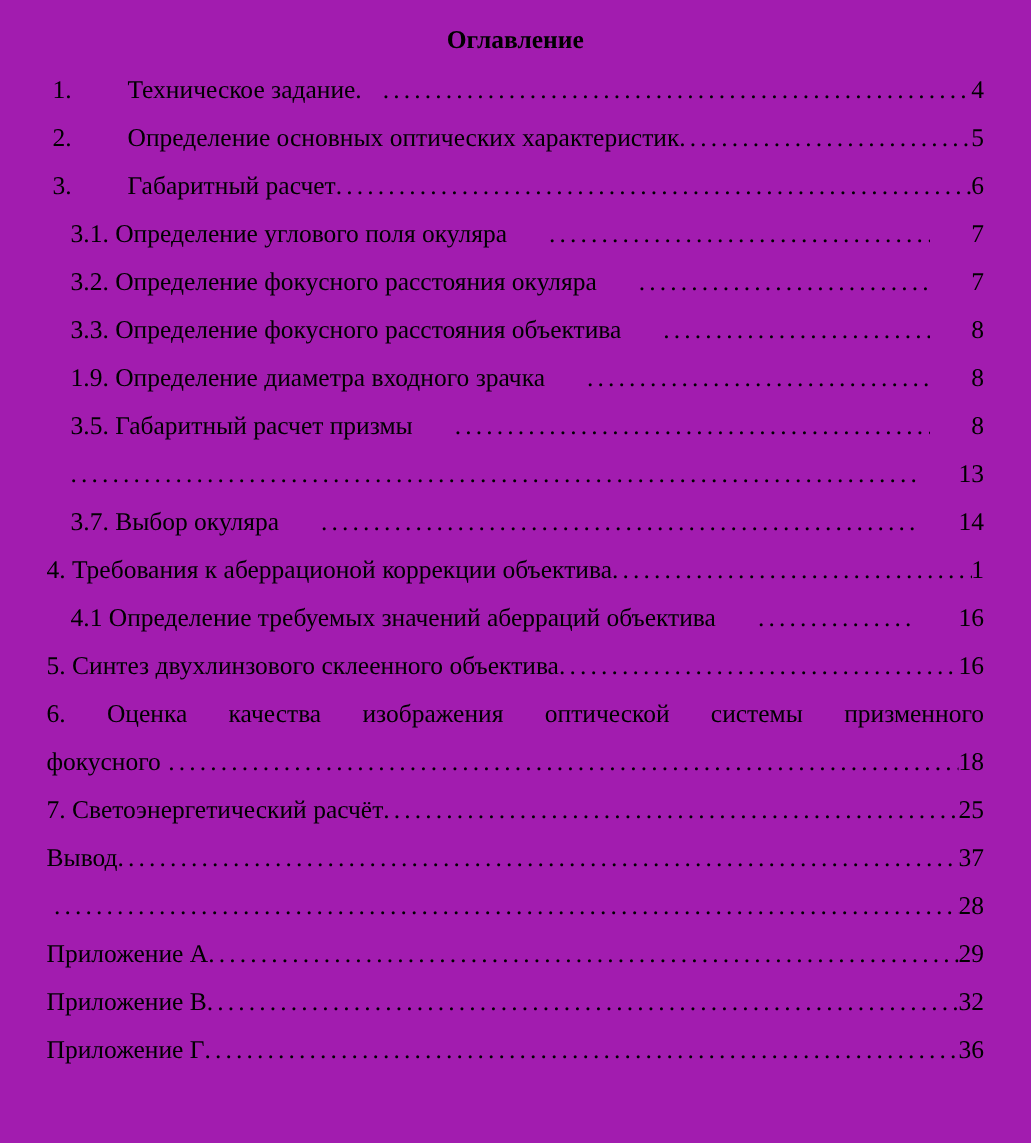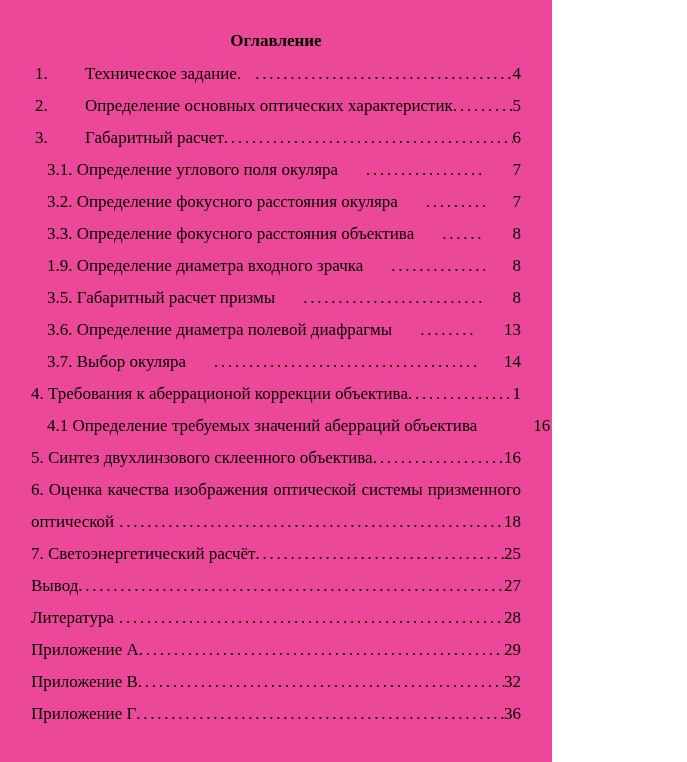--- a/index.html
+++ b/index.html
@@ -2,24 +2,24 @@
 <html><head>
 <meta charset="utf-8">
 <style>
   html, body {
     margin: 0;
     padding: 0;
     background: #ffffff;
   }
   .page {
     box-sizing: border-box;
-    width: 552px;
+    width: 687px;
     height: 762px;
-    padding: 28px 31px 0 31px;
-    background: #ec4899;
+    padding: 14px 31px 0 31px;
+    background: #a21caf;
     font-family: "Liberation Serif", "DejaVu Serif", serif;
     font-size: 17px;
     color: #000000;
     overflow: hidden;
   }
   .toc-title {
     font-weight: 700;
     text-align: center;
     line-height: 26px;
     margin-bottom: 4px;
@@ -118,21 +118,20 @@
     <span class="pagenum">8</span>
   </div>
 
   <div class="row indent">
     <span class="label">3.5. Габаритный расчет призмы</span>
     <span class="dots"></span>
     <span class="pagenum">8</span>
   </div>
 
   <div class="row indent">
-    <span class="label">3.6. Определение диаметра полевой диафрагмы</span>
     <span class="dots"></span>
     <span class="pagenum">13</span>
   </div>
 
   <div class="row indent">
     <span class="label">3.7. Выбор окуляра</span>
     <span class="dots"></span>
     <span class="pagenum">14</span>
   </div>
 
@@ -150,40 +149,39 @@
 
   <div class="row">
     <span class="label">5. Синтез двухлинзового склеенного объектива</span>
     <span class="dots"></span>
     <span class="pagenum">16</span>
   </div>
 
   <div>
     <div class="justify-line">6. Оценка качества изображения оптической системы призменного</div>
     <div class="row">
-      <span class="label">оптической</span>
+      <span class="label">фокусного</span>
       <span class="dots gap-sm"></span>
       <span class="pagenum">18</span>
     </div>
   </div>
 
   <div class="row">
     <span class="label">7. Светоэнергетический расчёт</span>
     <span class="dots"></span>
     <span class="pagenum">25</span>
   </div>
 
   <div class="row">
     <span class="label">Вывод</span>
     <span class="dots"></span>
-    <span class="pagenum">27</span>
-  </div>
-
-  <div class="row">
-    <span class="label">Литература</span>
+    <span class="pagenum">37</span>
+  </div>
+
+  <div class="row">
     <span class="dots gap-sm"></span>
     <span class="pagenum">28</span>
   </div>
 
   <div class="row">
     <span class="label">Приложение А</span>
     <span class="dots"></span>
     <span class="pagenum">29</span>
   </div>
 

